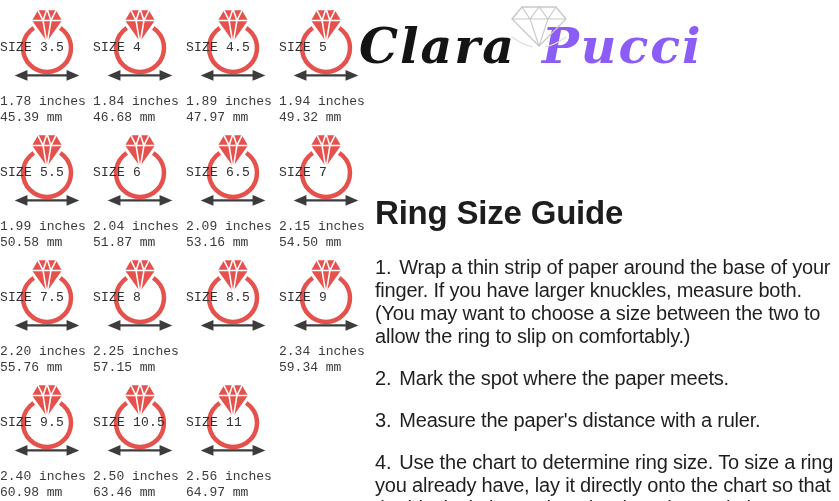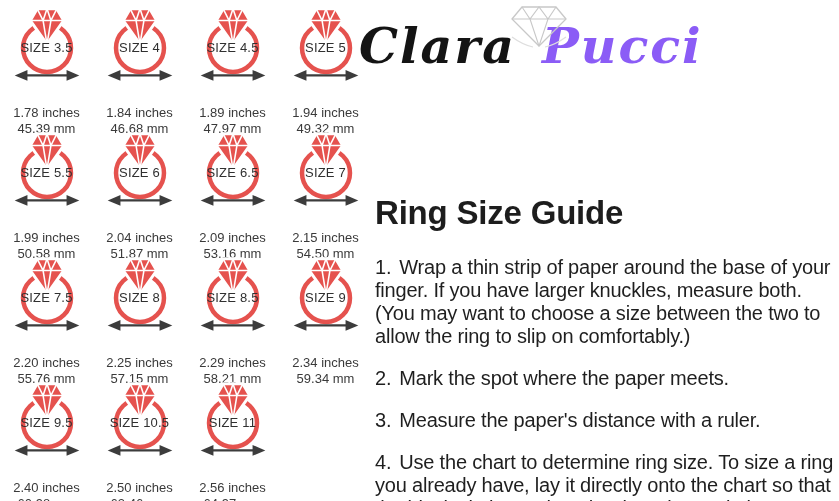--- a/index.html
+++ b/index.html
@@ -1,24 +1,24 @@
 <!DOCTYPE html>
 <html><head>
 <meta charset="utf-8">
 <style>
   html,body{margin:0;padding:0;background:#fff;}
   body{width:839px;height:501px;overflow:hidden;font-family:"Liberation Sans",sans-serif;}
   .page{position:relative;display:flex;width:839px;height:501px;background:#fff;}
 
   
   .chart-grid{display:grid;grid-template-columns:repeat(4,93px);grid-auto-rows:125px;width:372px;flex:none;}
-  .cell{position:relative;text-align:center;padding-top:6px;box-sizing:border-box;}
+  .cell{position:relative;padding-top:6px;box-sizing:border-box;font-family:Liberation Mono, monospace;}
   .ring-svg{display:block;width:92px;height:82px;margin:0 auto;}
   .size-label{position:absolute;top:41px;left:0;right:0;font-size:13px;line-height:14px;color:#303030;letter-spacing:.2px;}
-  .measure{margin-top:17px;font-size:13px;line-height:16px;color:#3a3a3a;}
+  .measure{margin-top:6px;font-size:13px;line-height:16px;color:#3a3a3a;}
 
   
   .right{position:relative;flex:1;padding-left:3px;box-sizing:border-box;}
   .logo{position:relative;height:102px;margin:4px 0 0 -16px;white-space:nowrap;padding-top:18px;box-sizing:border-box;}
   .logo-word{font-family:"DejaVu Serif",serif;font-style:italic;font-weight:bold;font-size:49px;line-height:1;letter-spacing:2px;}
   .logo-clara{color:#141414;}
   .logo-pucci{color:#8b5cf6;margin-left:26px;}
   .logo-diamond{position:absolute;left:150px;top:0;width:60px;height:46px;}
   .guide-title{margin:90px 0 9px 0;font-size:33px;line-height:34px;font-weight:bold;color:#1d1d1d;letter-spacing:-.2px;}
   .steps{margin-top:26px;width:462px;}
@@ -150,24 +150,20 @@
       <div class="measure">
           <div>2.25 inches</div>
           <div>57.15 mm</div>
         </div>
     </div>
     <div class="cell">
       <svg class="ring-svg">
           <use href="#ringsym"></use>
         </svg>
       <div class="size-label">SIZE 8.5</div>
-      <div class="measure">
-          <div>2.29 inches</div>
-          <div>58.21 mm</div>
-        </div>
     </div>
     <div class="cell">
       <svg class="ring-svg">
           <use href="#ringsym"></use>
         </svg>
       <div class="size-label">SIZE 9</div>
       <div class="measure">
           <div>2.34 inches</div>
           <div>59.34 mm</div>
         </div>

